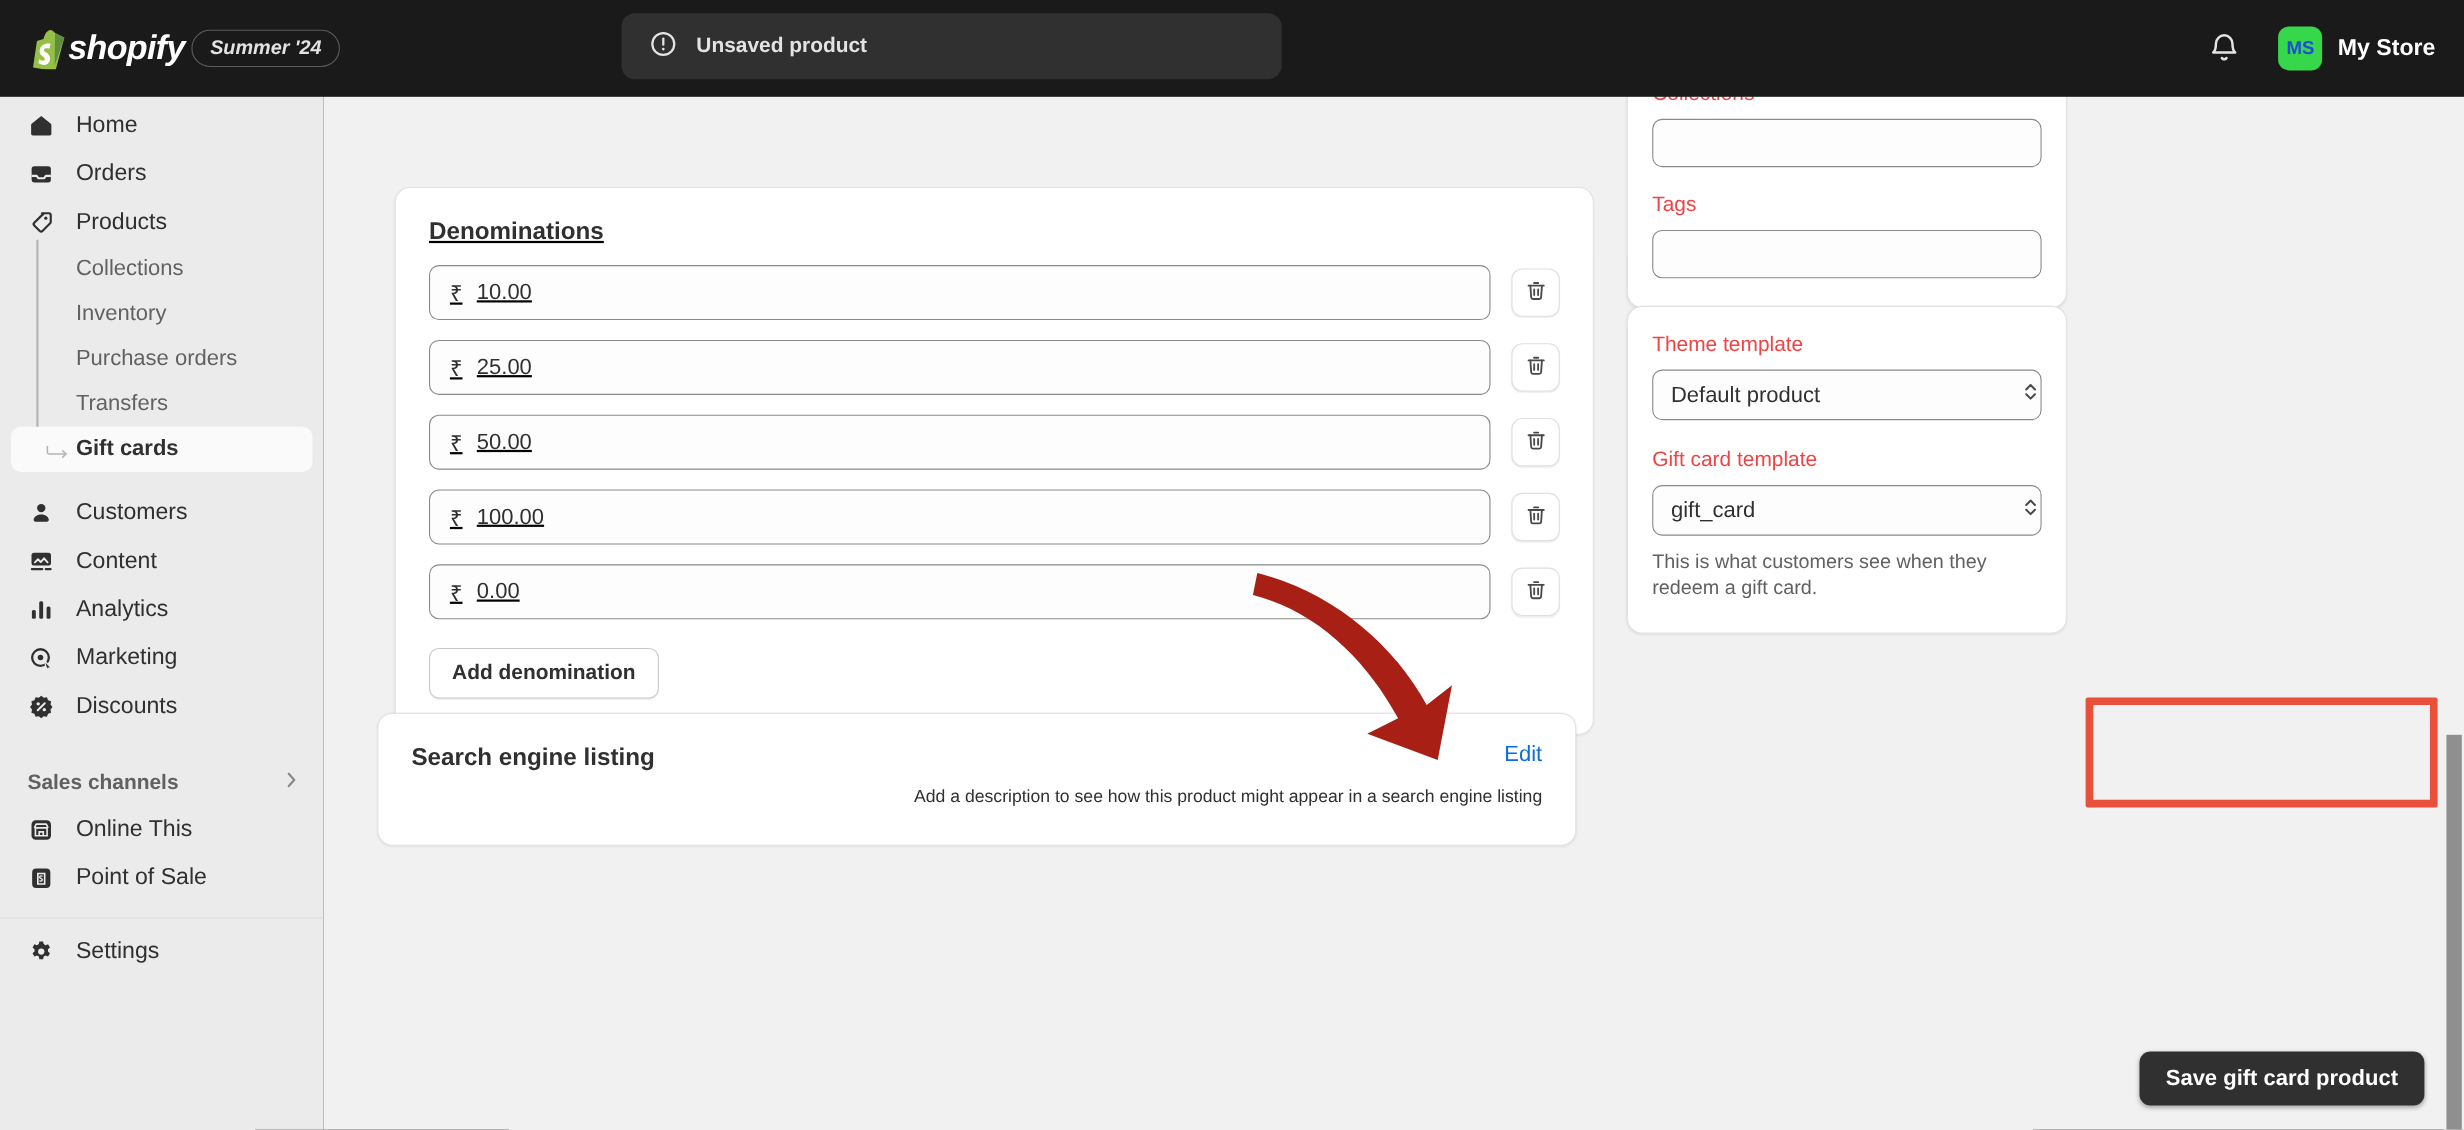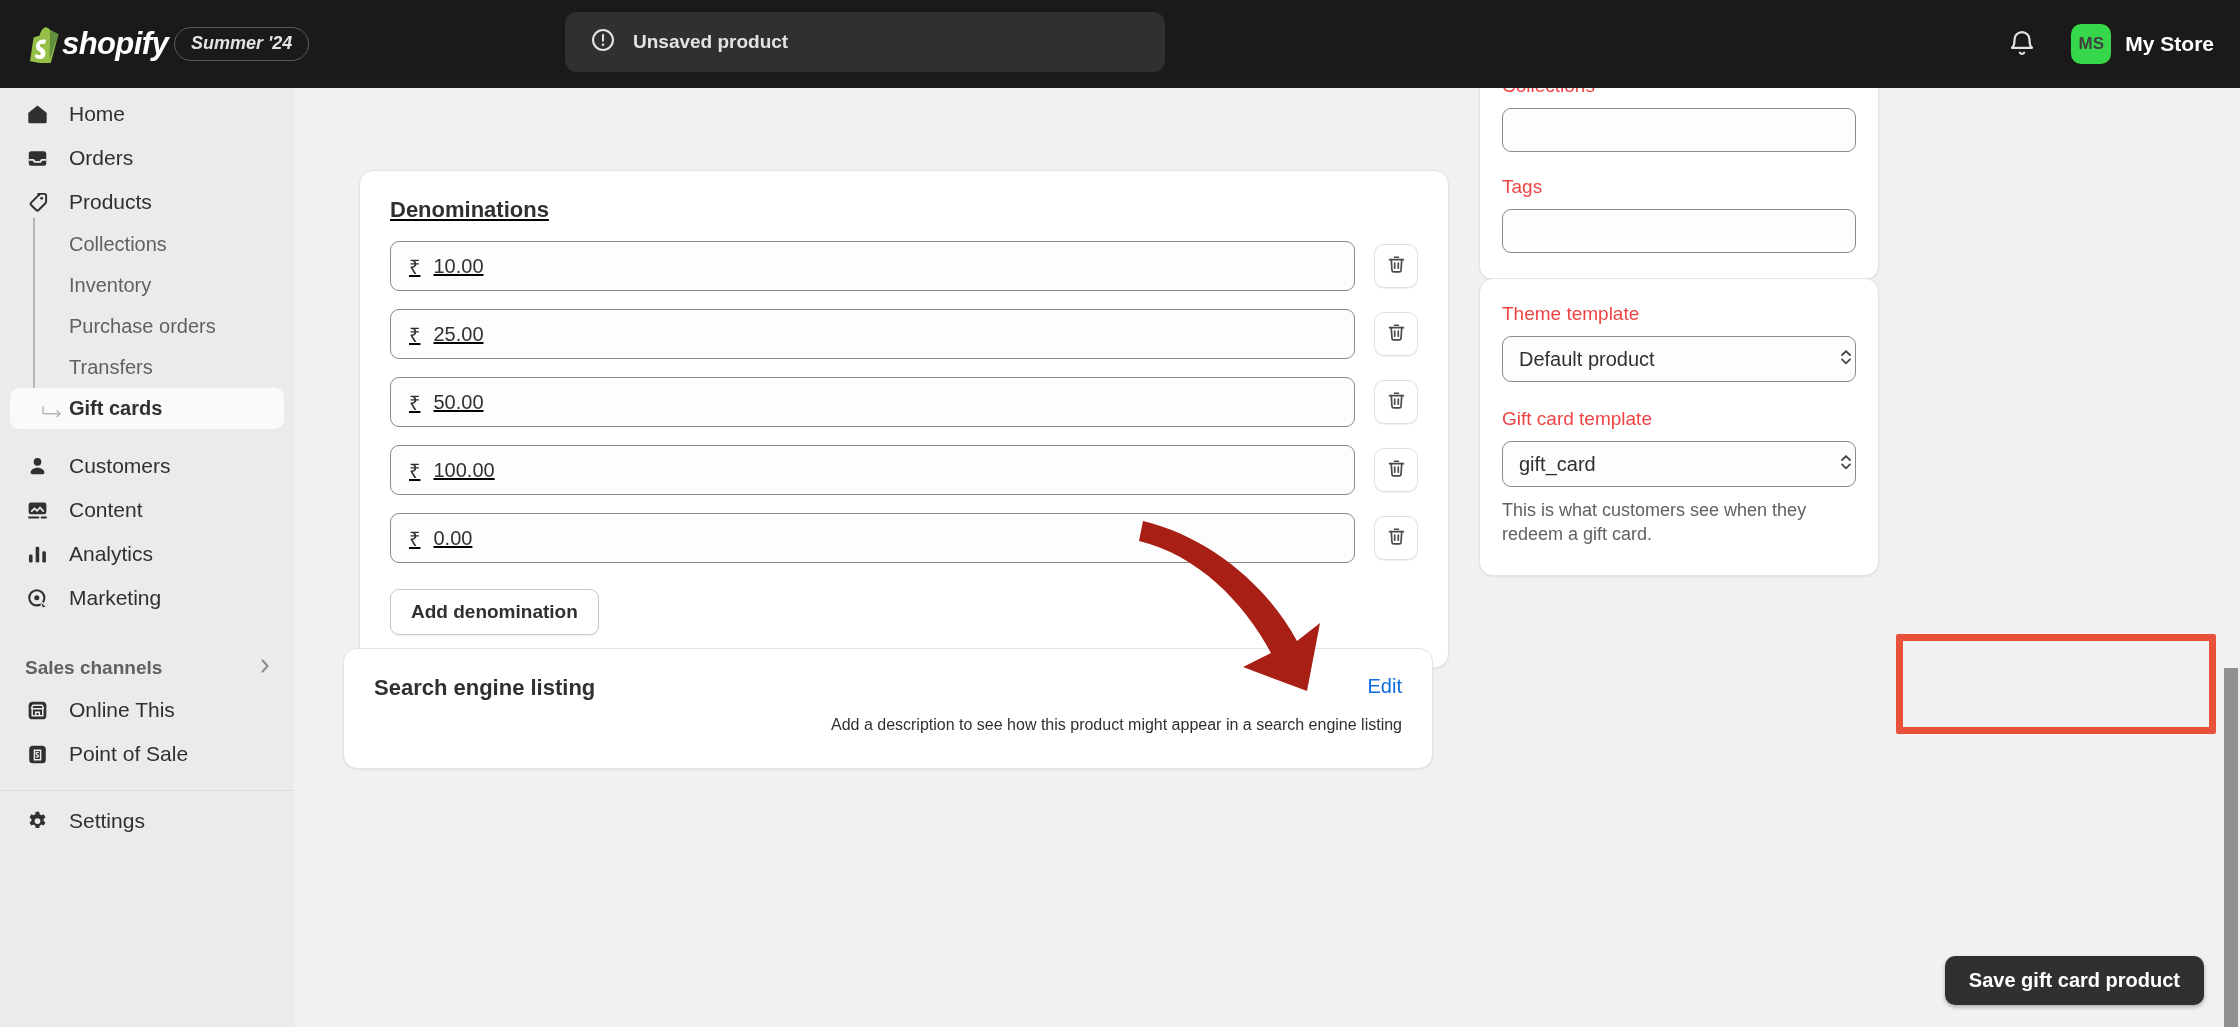--- a/index.html
+++ b/index.html
@@ -54,21 +54,21 @@
   }
 
   .topbar-right {
     position: absolute; right: 26px; top: 0; height: 88px;
     display: flex; align-items: center; gap: 34px;
   }
   .bell { width: 30px; height: 32px; cursor: pointer; }
   .store-chip { display: flex; align-items: center; gap: 14px; cursor: pointer; }
   .avatar {
     width: 40px; height: 40px; border-radius: 10px;
-    background: #36d74a; color: #404040;
+    background: #36d74a; color: #1d4ed8;
     display: flex; align-items: center; justify-content: center;
     font-size: 17px; font-weight: 700;
   }
   .store-name { color: #fff; font-size: 21px; font-weight: 650; }
 
   
   .sidebar {
     position: absolute; top: 60px; left: 0;
     width: 294px; height: 967px;
     background: #ebebeb;
@@ -339,20 +339,31 @@
     <span class="ico">
       <svg width="23" height="23" viewBox="0 0 20 20" fill="none" stroke="#303030" stroke-width="1.8">
         <circle cx="9.4" cy="9.4" r="6.6"></circle>
         <circle cx="9.4" cy="9.4" r="2.2" fill="#303030" stroke="none"></circle>
         <path d="M12.1 11.3 18 17.6l-2.5.2-.7 2.2-2.7-8.7z" fill="#303030" stroke="#ebebeb" stroke-width="1"></path>
       </svg>
     </span>
     <span>Marketing</span>
   </div>
 
+  <div class="nav-item">
+    <span class="ico">
+      <svg width="23" height="23" viewBox="0 0 20 20" fill="#303030">
+        <path d="M10 1.3l2 1.6 2.5-.5.9 2.4 2.4.9-.5 2.5 1.6 2-1.6 2 .5 2.5-2.4.9-.9 2.4-2.5-.5-2 1.6-2-1.6-2.5.5-.9-2.4-2.4-.9.5-2.5-1.6-2 1.6-2-.5-2.5 2.4-.9.9-2.4 2.5.5 2-1.6z"></path>
+        <path d="M7.2 12.8 12.8 7.2" stroke="#ebebeb" stroke-width="1.5" stroke-linecap="round"></path>
+        <circle cx="7.6" cy="7.7" r="1.35" fill="#ebebeb"></circle>
+        <circle cx="12.4" cy="12.3" r="1.35" fill="#ebebeb"></circle>
+      </svg>
+    </span>
+    <span>Discounts</span>
+  </div>
 
   <div style="height:28px;"></div>
 
   <div class="section-head">
     <span>Sales channels</span>
     <span>
       <svg width="14" height="18" viewBox="0 0 12 16" fill="none" stroke="#8a8a8a" stroke-width="1.8" stroke-linecap="round" stroke-linejoin="round">
         <path d="M3.8 3 8.2 8l-4.4 5"></path>
       </svg>
     </span>

